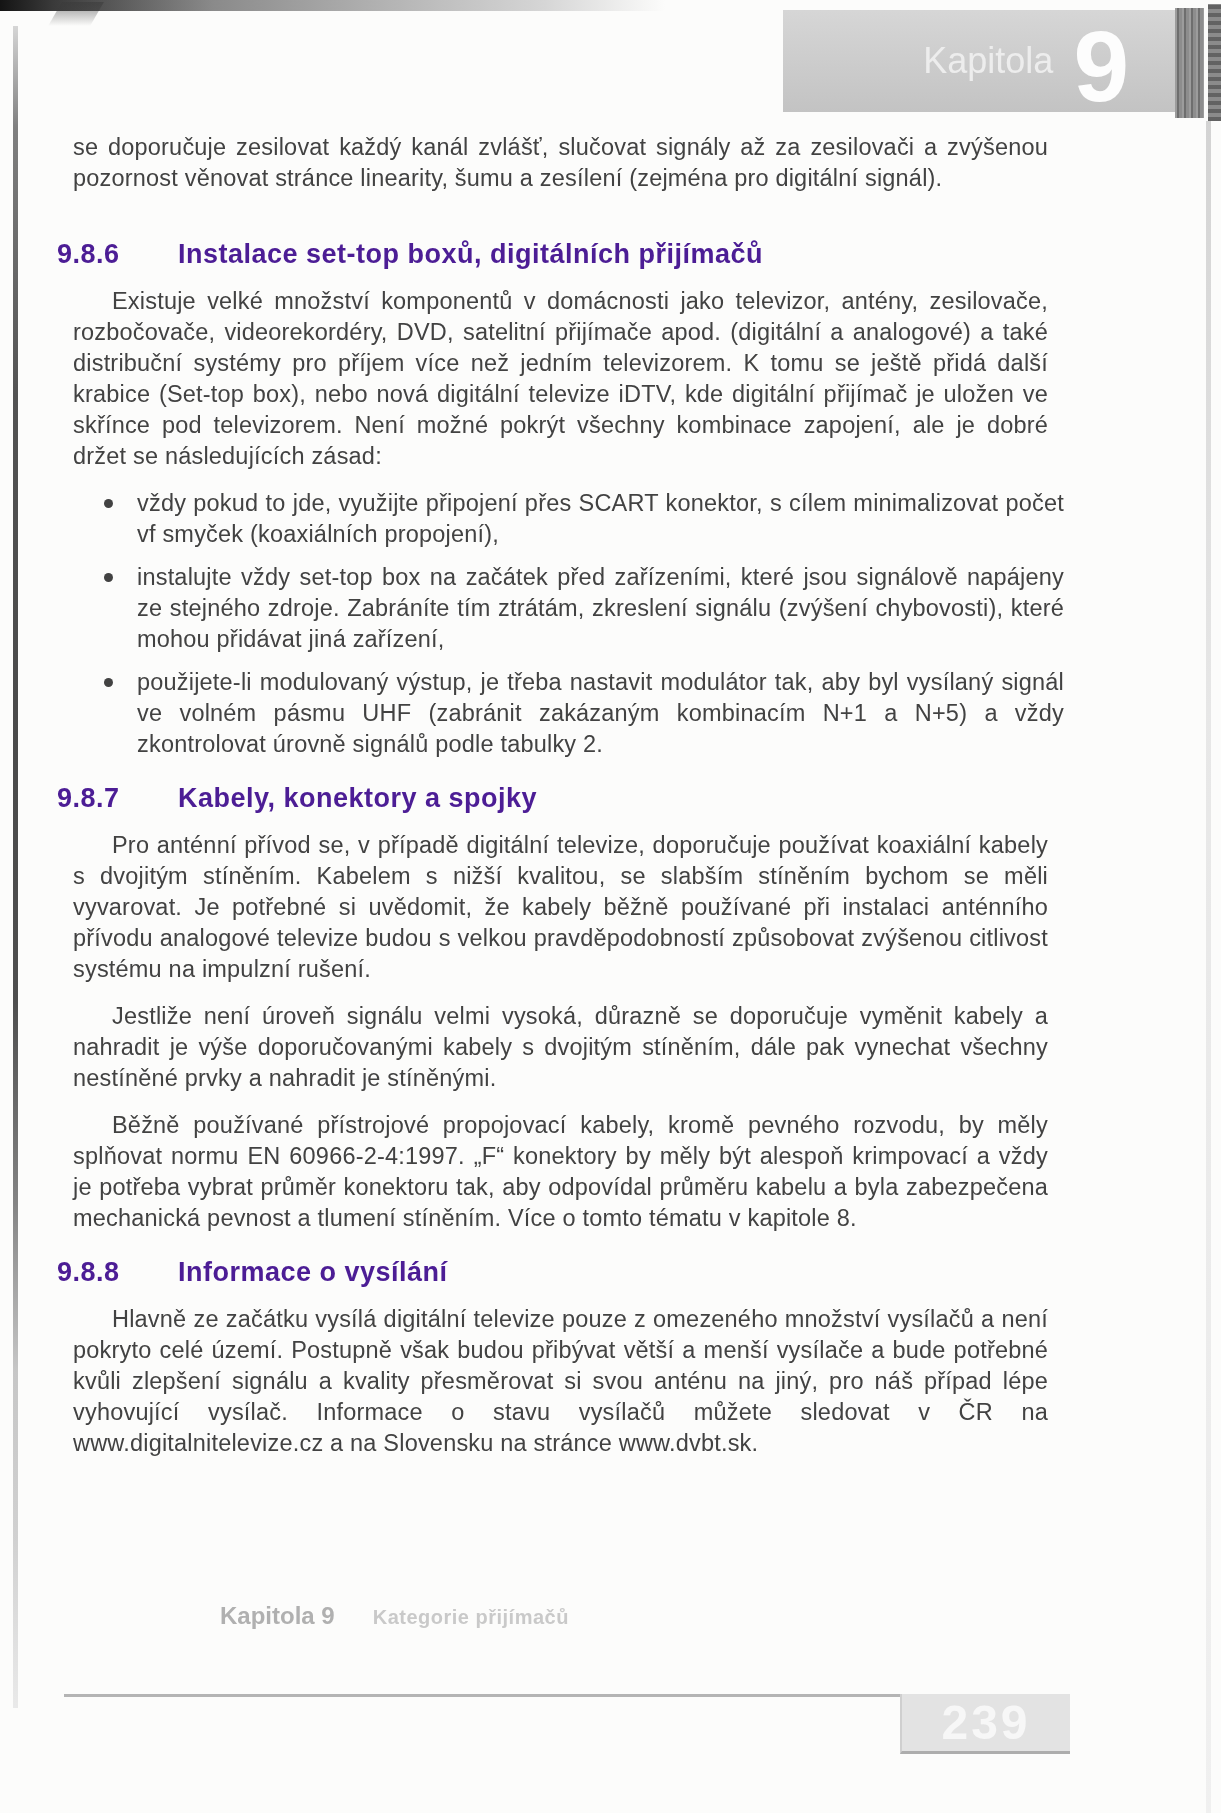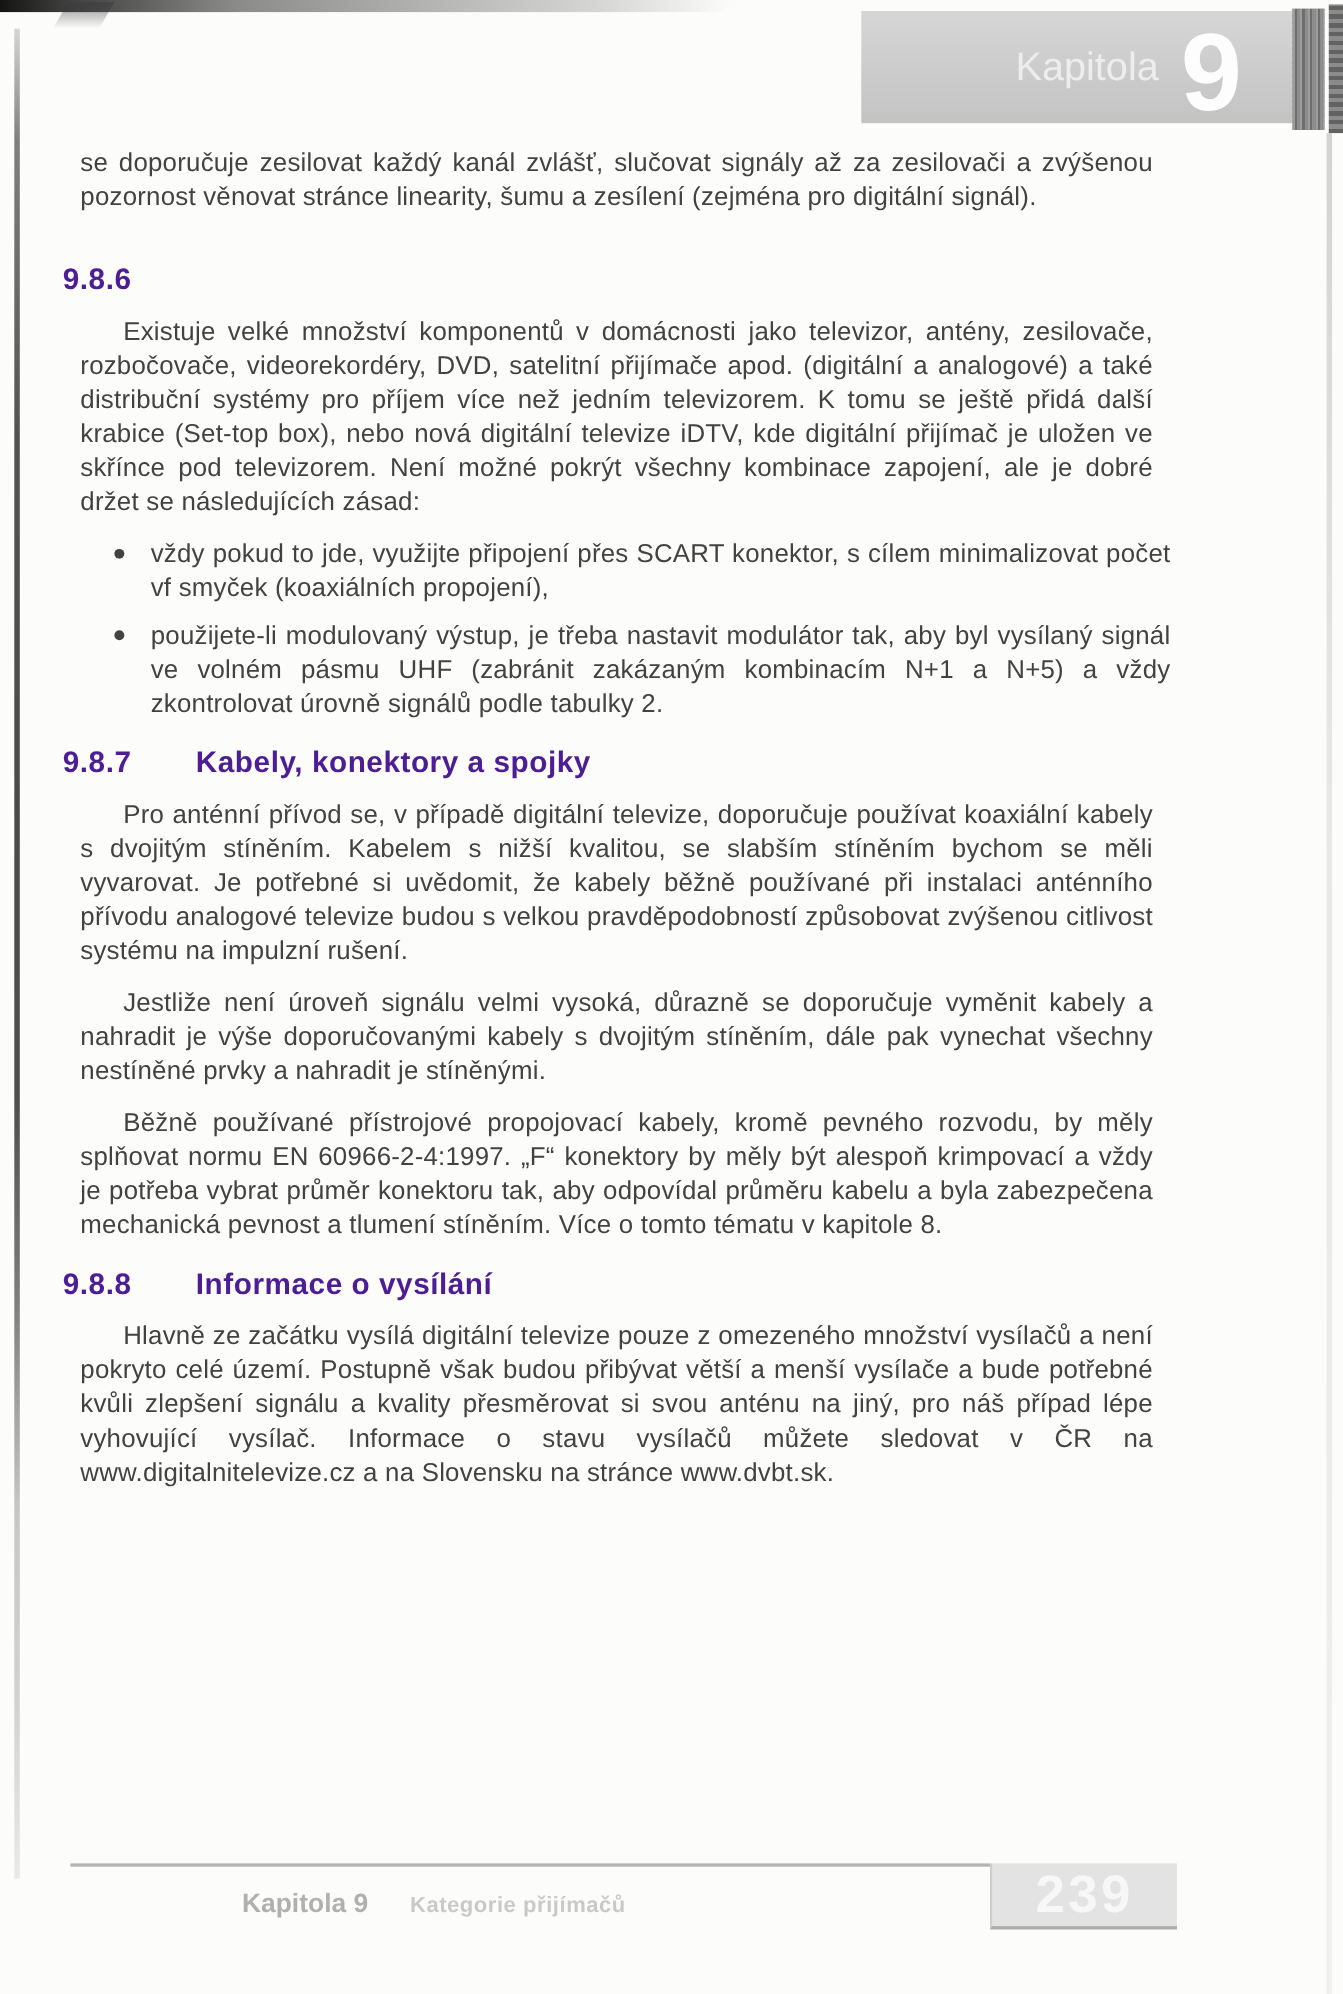--- a/index.html
+++ b/index.html
@@ -71,21 +71,21 @@
     border-radius:50%; background:#424242;
   }
   .mt-h2 { margin-top:22px; }
   .mt-p2 { margin-top:18px; }
   .mt-p3 { margin-top:20px; }
   .mt-p4 { margin-top:22px; }
   .mt-h3 { margin-top:22px; }
   .mt-p5 { margin-top:18px; }
   
   .footer-line { position:absolute; left:64px; top:1694px; width:836px; height:3px; background:#b4b4b4; }
-  .footer-meta { position:absolute; left:220px; top:1717px; display:flex; align-items:baseline; gap:38px; }
+  .footer-meta { position:absolute; left:220px; top:1602px; display:flex; align-items:baseline; gap:38px; }
   .f-chap  { color:#b0b0b0; font-weight:bold; font-size:24px; }
   .f-title { color:#c9c9c9; font-weight:bold; font-size:20px; letter-spacing:.5px; }
   .page-box {
     position:absolute; left:900px; top:1694px; width:170px; height:60px;
     background:#e3e3e3; border-left:2px solid #cfcfcf; border-bottom:3px solid #adadad;
     display:flex; align-items:center; justify-content:center; box-sizing:border-box;
   }
   .page-num { color:#f7f7f7; font-weight:bold; font-size:48px; letter-spacing:3px; }
 </style>
 </head>
@@ -104,27 +104,32 @@
   <div class="band-texture"></div>
   <div class="right-edge-top"></div>
   <div class="right-edge-line"></div>
 
   <div class="content">
 
     <p class="intro">se doporučuje zesilovat každý kanál zvlášť, slučovat signály až za zesilovači a zvýšenou pozornost věnovat stránce linearity, šumu a zesílení (zejména pro digitální signál).</p>
 
     <div class="heading mt-h1">
       <span class="h-num">9.8.6</span>
+      <span class="h-title">Instalace set-top boxů, digitálních přijímačů</span>
     </div>
     <p class="para mt-p1">Existuje velké množství komponentů v domácnosti jako televizor, antény, zesilovače, rozbočovače, videorekordéry, DVD, satelitní přijímače apod. (digitální a analogové) a také distribuční systémy pro příjem více než jedním televizorem. K tomu se ještě přidá další krabice (Set-top box), nebo nová digitální televize iDTV, kde digitální přijímač je uložen ve skřínce pod televizorem. Není možné pokrýt všechny kombinace zapojení, ale je dobré držet se následujících zásad:</p>
 
     <ul class="bullets">
       <li>
         <span class="dot"></span>
         <span class="li-text">vždy pokud to jde, využijte připojení přes SCART konektor, s cílem minimalizovat počet vf smyček (koaxiálních propojení),</span>
+      </li>
+      <li>
+        <span class="dot"></span>
+        <span class="li-text">instalujte vždy set-top box na začátek před zařízeními, které jsou signálově napájeny ze stejného zdroje. Zabráníte tím ztrátám, zkreslení signálu (zvýšení chybovosti), které mohou přidávat jiná zařízení,</span>
       </li>
       <li>
         <span class="dot"></span>
         <span class="li-text">použijete-li modulovaný výstup, je třeba nastavit modulátor tak, aby byl vysílaný signál ve volném pásmu UHF (zabránit zakázaným kombinacím N+1 a N+5) a vždy zkontrolovat úrovně signálů podle tabulky 2.</span>
       </li>
     </ul>
 
     <div class="heading mt-h2">
       <span class="h-num">9.8.7</span>
       <span class="h-title">Kabely, konektory a spojky</span>

